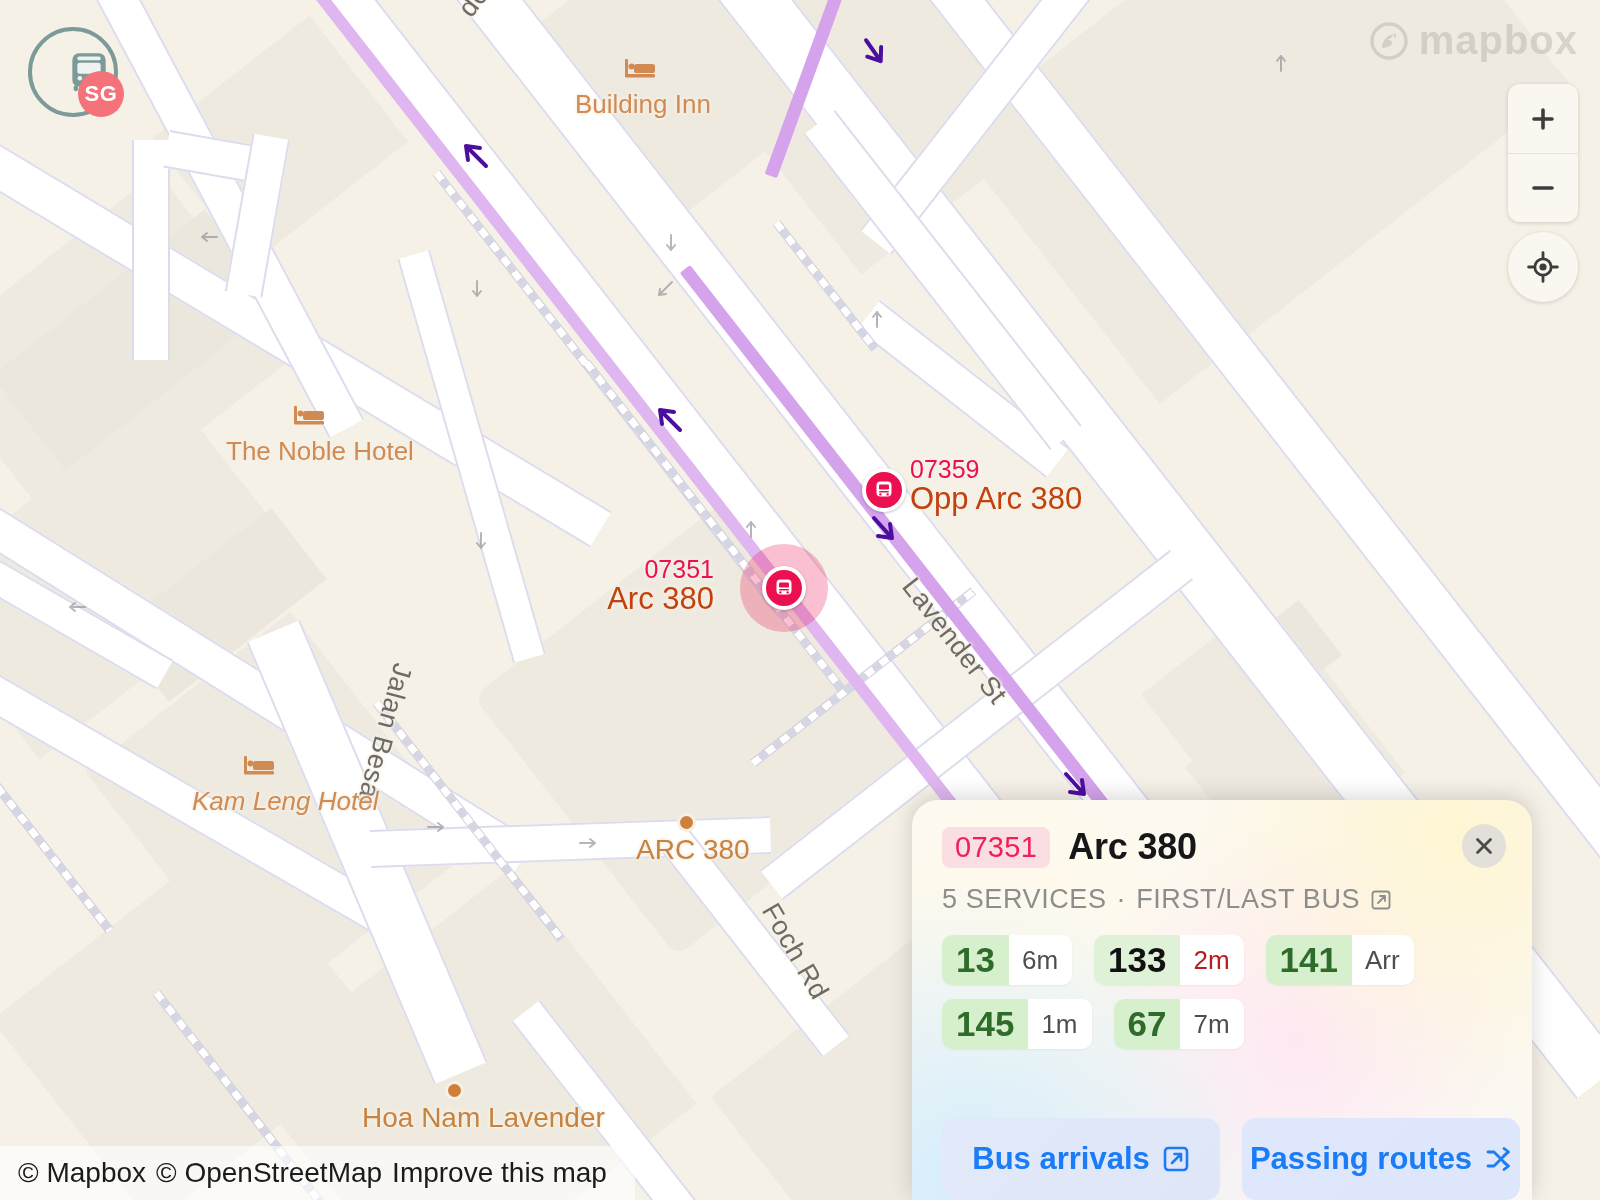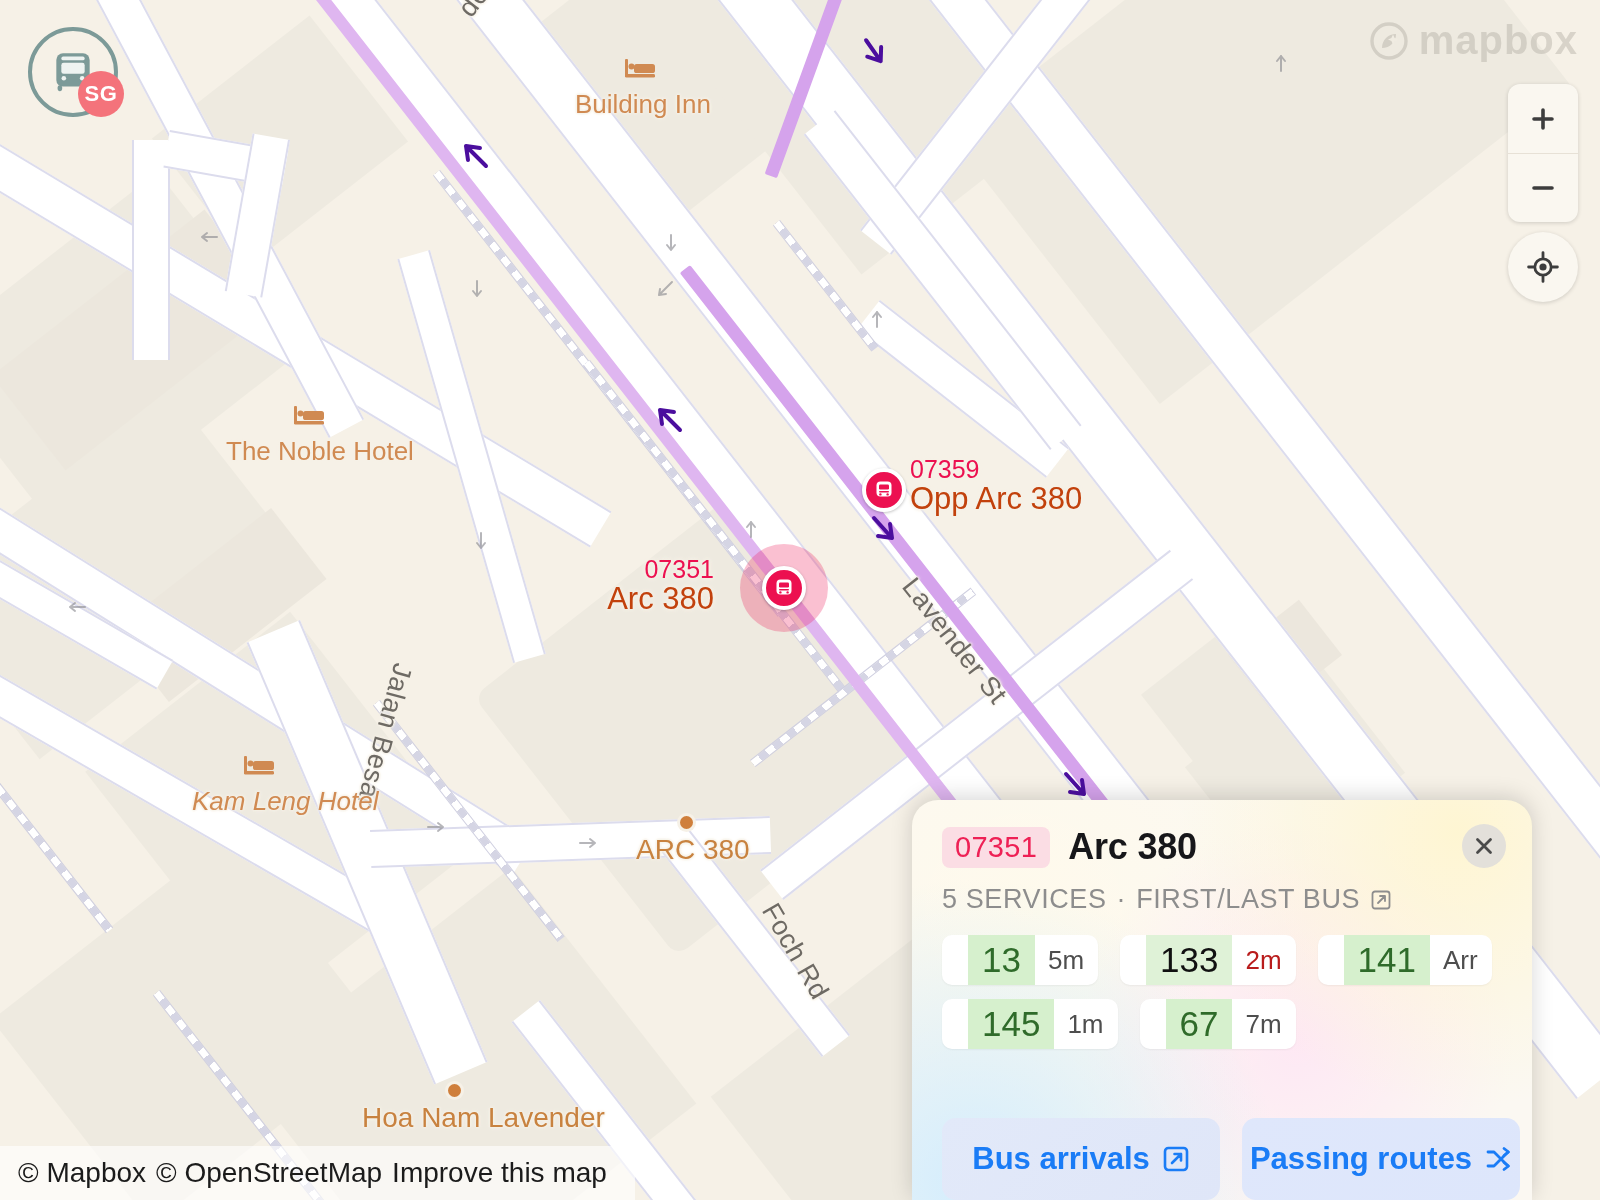--- a/index.html
+++ b/index.html
@@ -82,21 +82,21 @@
   .stop-name {
     display:block; color:#c2410c; font-size:31px; line-height:1.12;
     text-shadow:0 0 4px #f6f1e7,0 0 4px #f6f1e7,0 0 6px #f6f1e7;
   }
   .stop-label.right { text-align:left; }
 
   
   .app-logo {
     position:absolute; left:28px; top:27px; width:90px; height:90px;
     border-radius:50%; background:rgba(246,241,231,.55);
-    border:4px solid #7c9a98; display:flex; align-items:center; justify-content:center;
+    border:4px solid #7c9a98; display:flex; align-items:center; justify-content:flex-end;
   }
   .app-logo svg { width:50px; height:50px; display:block; }
   .logo-badge {
     position:absolute; right:-10px; bottom:-4px;
     width:46px; height:46px; border-radius:50%;
     background:#f4737b; color:#fff; font-size:22px; font-weight:bold;
     display:flex; align-items:center; justify-content:center; letter-spacing:.5px;
   }
 
   
@@ -175,22 +175,22 @@
   }
   .popup-sub svg { width:22px; height:22px; display:block; }
 
   .svc-grid { margin-top:20px; display:flex; flex-wrap:wrap; gap:14px 22px; }
   .svc {
     display:flex; align-items:stretch; border-radius:10px;
     background:#ffffff; overflow:hidden;
     box-shadow:0 1px 2px rgba(0,0,0,.05);
   }
   .svc .num {
-    background:#d6f0cd; color:#2f6b2a; font-size:35px; font-weight:normal;
-    padding:5px 14px; display:flex; align-items:center;margin-left:26px;
+    background:#d6f0cd; color:#2f6b2a; font-size:35px; font-weight:bold;
+    padding:5px 14px; display:flex; align-items:center;
   }
   .svc .eta {
     color:#4e4e4e; font-size:26px; padding:5px 14px 5px 13px;
     display:flex; align-items:center;
   }
   .svc.alt .num { background:#dff2d7; color:#111111; }
   .svc.alt .eta { color:#b91c1c; }
 
   .popup-actions { position:absolute; left:30px; right:12px; bottom:0; display:flex; gap:22px; }
   .action-btn {
@@ -498,21 +498,21 @@
       <span>FIRST/LAST BUS</span>
       <svg viewBox="0 0 22 22">
           <rect x="2.5" y="2.5" width="17" height="17" rx="2.5" fill="none" stroke="#8d8d8d" stroke-width="1.8"></rect>
           <path d="M8 14 L15 7 M10 7 L15 7 L15 12" stroke="#8d8d8d" stroke-width="1.8" fill="none" stroke-linecap="round" stroke-linejoin="round"></path>
         </svg>
     </div>
 
     <div class="svc-grid" id="svc-grid">
         <div class="svc">
           <span class="num">13</span>
-          <span class="eta">5m</span>
+          <span class="eta">6m</span>
         </div>
         <div class="svc alt">
           <span class="num">133</span>
           <span class="eta">2m</span>
         </div>
         <div class="svc">
           <span class="num">141</span>
           <span class="eta">Arr</span>
         </div>
         <div class="svc">

